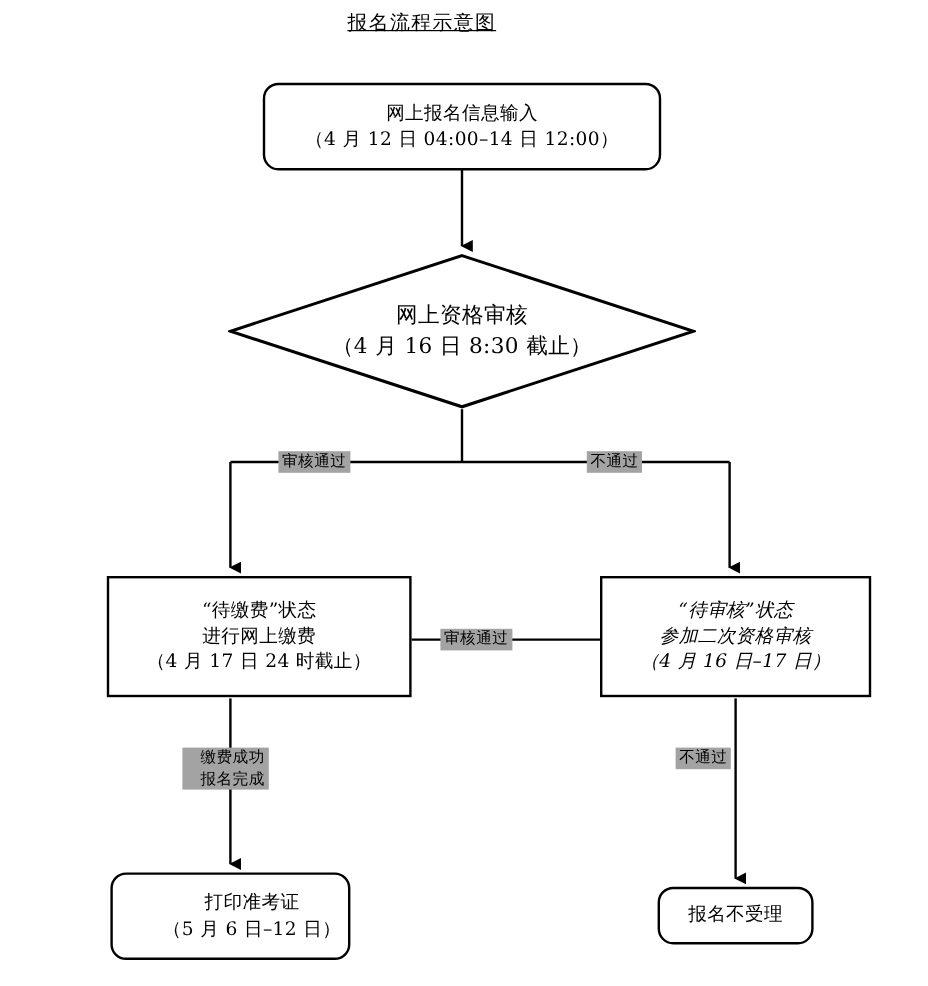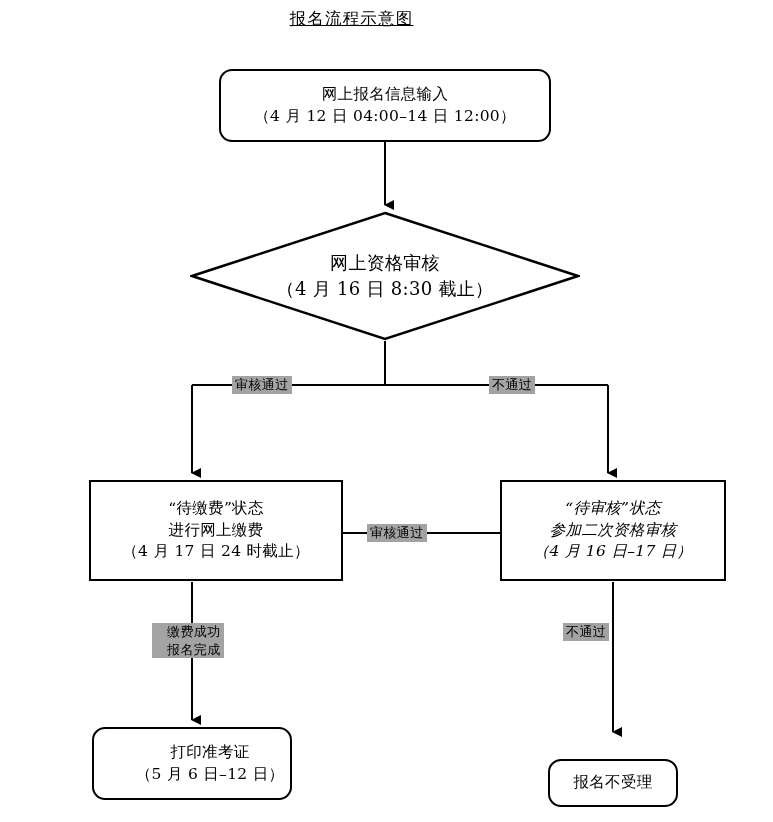--- a/index.html
+++ b/index.html
@@ -162,21 +162,21 @@
     <span class="line">“待审核”状态</span>
     <span class="line">参加二次资格审核</span>
     <span class="line">（4 月 16 日–17 日）</span>
   </div>
 
   <div class="node rounded" style="left:92px; top:727px; width:200px; height:73px;padding-left:36px;">
     <span class="line">打印准考证</span>
     <span class="line">（5 月 6 日–12 日）</span>
   </div>
 
-  <div class="node rounded" style="left:548px; top:739px; width:130px; height:48px;margin-top:20px;">
+  <div class="node rounded" style="left:548px; top:739px; width:130px; height:48px;">
     <span class="line">报名不受理</span>
   </div>
 
   <div class="edge-label" style="left:232px; top:376px;">审核通过</div>
 
   <div class="edge-label" style="left:489px; top:376px;">不通过</div>
 
   <div class="edge-label" style="left:367px; top:524px;">审核通过</div>
 
   <div class="edge-label" style="left:152px; top:623px;">

